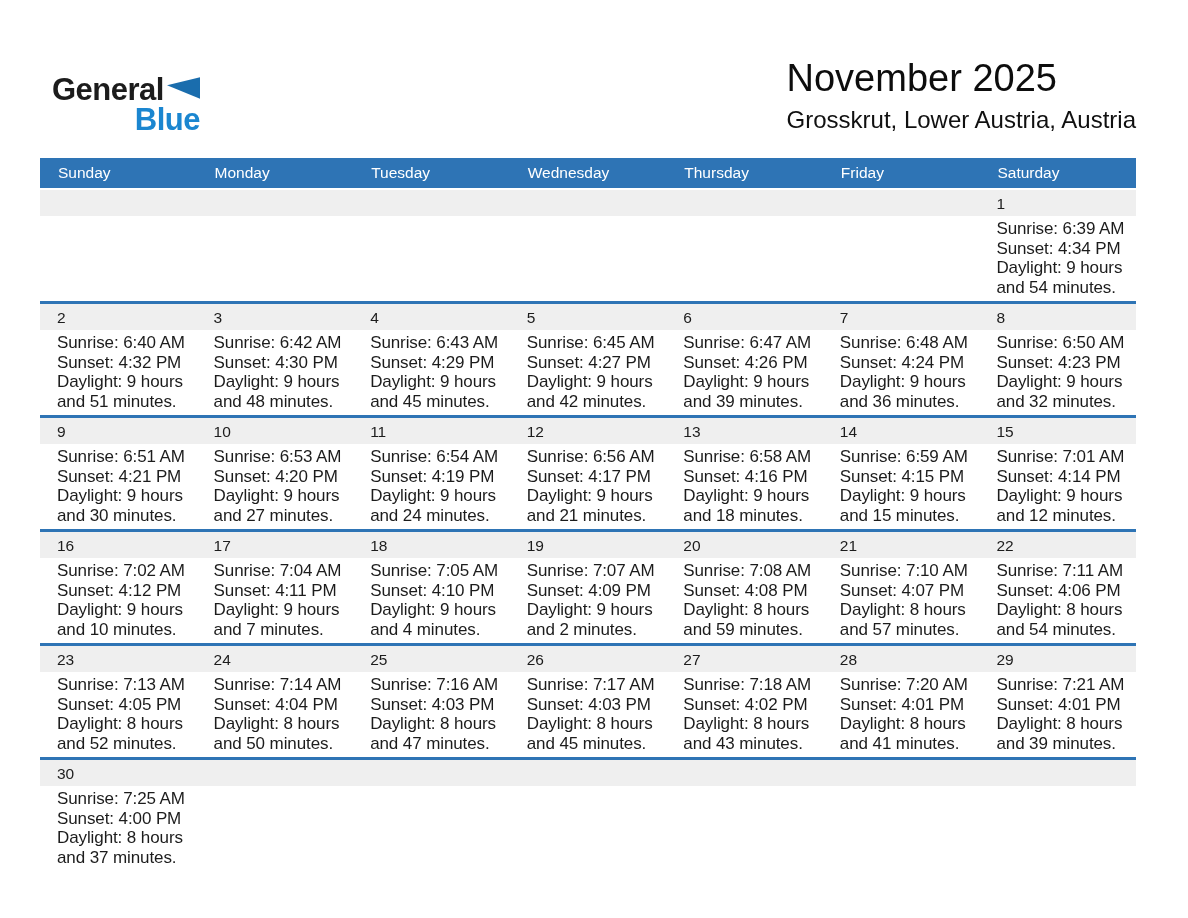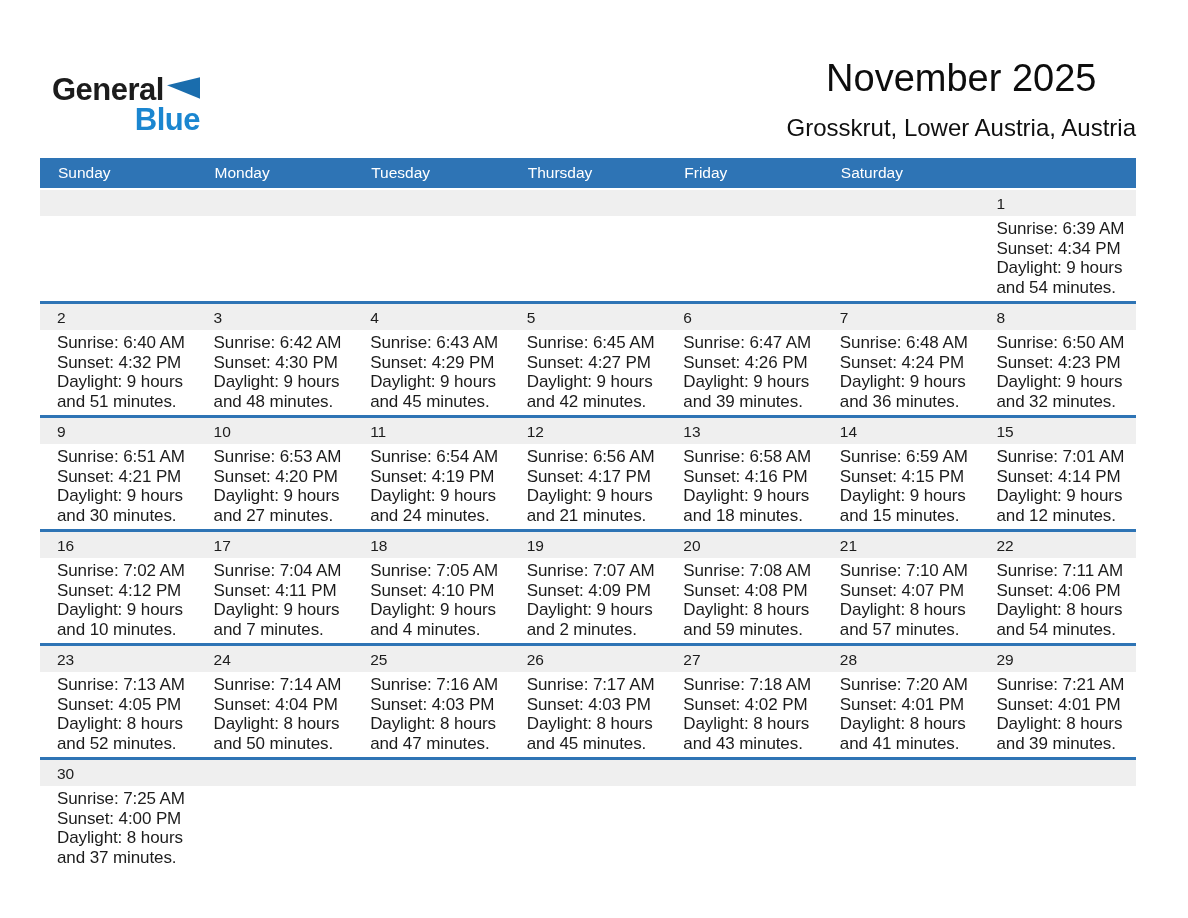--- a/index.html
+++ b/index.html
@@ -10,23 +10,23 @@
     --logo-blue:#1B86D0;--logo-triangle:#1A6DAD;
   }
   
   .logo{position:absolute;left:52px;top:74px;}
   .logo-top{display:flex;align-items:flex-start;gap:3px;}
   .logo-general{font-size:31px;font-weight:600;color:#1c1c1c;letter-spacing:-0.5px;line-height:1.05;}
   .logo-triangle{width:33px;height:22px;margin-top:3px;fill:var(--logo-triangle);}
   .logo-bottom{text-align:right;margin-top:-3px;}
   .logo-blue{font-size:31px;font-weight:600;color:var(--logo-blue);letter-spacing:-0.5px;line-height:1.05;}
   
-  .titles{position:absolute;right:52px;top:56px;text-align:center;}
+  .titles{position:absolute;right:52px;top:56px;text-align:left;}
   .month-title{font-size:38px;color:#0d0d0d;line-height:1.2;}
-  .location-subtitle{font-size:24px;color:#101010;margin-top:12px;}
+  .location-subtitle{font-size:24px;color:#101010;margin-top:4px;}
   
   .calendar{position:absolute;left:40px;top:158px;width:1096px;}
   .weekday-header{display:grid;grid-template-columns:repeat(7,1fr);background:var(--header-bg);height:30px;margin-bottom:2px;}
   .weekday-cell{color:#ffffff;font-size:15.5px;line-height:30px;padding-left:18px;white-space:nowrap;overflow:hidden;}
   .week-row{display:grid;grid-template-columns:repeat(7,1fr);}
   .week-row + .week-row{border-top:3px solid var(--divider);}
   .day-cell{min-width:0;}
   .day-number{height:26px;background:var(--strip);font-size:15.5px;color:#1c1c1c;padding-left:17px;line-height:27px;}
   .day-lines{min-height:80px;padding:3px 4px 2px 17px;font-size:17px;line-height:19.5px;color:#1c1c1c;letter-spacing:-0.1px;white-space:nowrap;}
 </style>
@@ -50,20 +50,21 @@
   <div class="titles">
     <div class="month-title">November 2025</div>
     <div class="location-subtitle">Grosskrut, Lower Austria, Austria</div>
   </div>
 
   <div class="calendar">
     <div class="weekday-header">
       <div class="weekday-cell">Sunday</div>
       <div class="weekday-cell">Monday</div>
       <div class="weekday-cell">Tuesday</div>
+      <div class="weekday-cell">Wednesday</div>
       <div class="weekday-cell">Thursday</div>
       <div class="weekday-cell">Friday</div>
       <div class="weekday-cell">Saturday</div>
     </div>
     <div id="weeks">
         <div class="week-row">
           <div class="day-cell">
             <div class="day-number"></div>
             <div class="day-lines"></div>
           </div>

